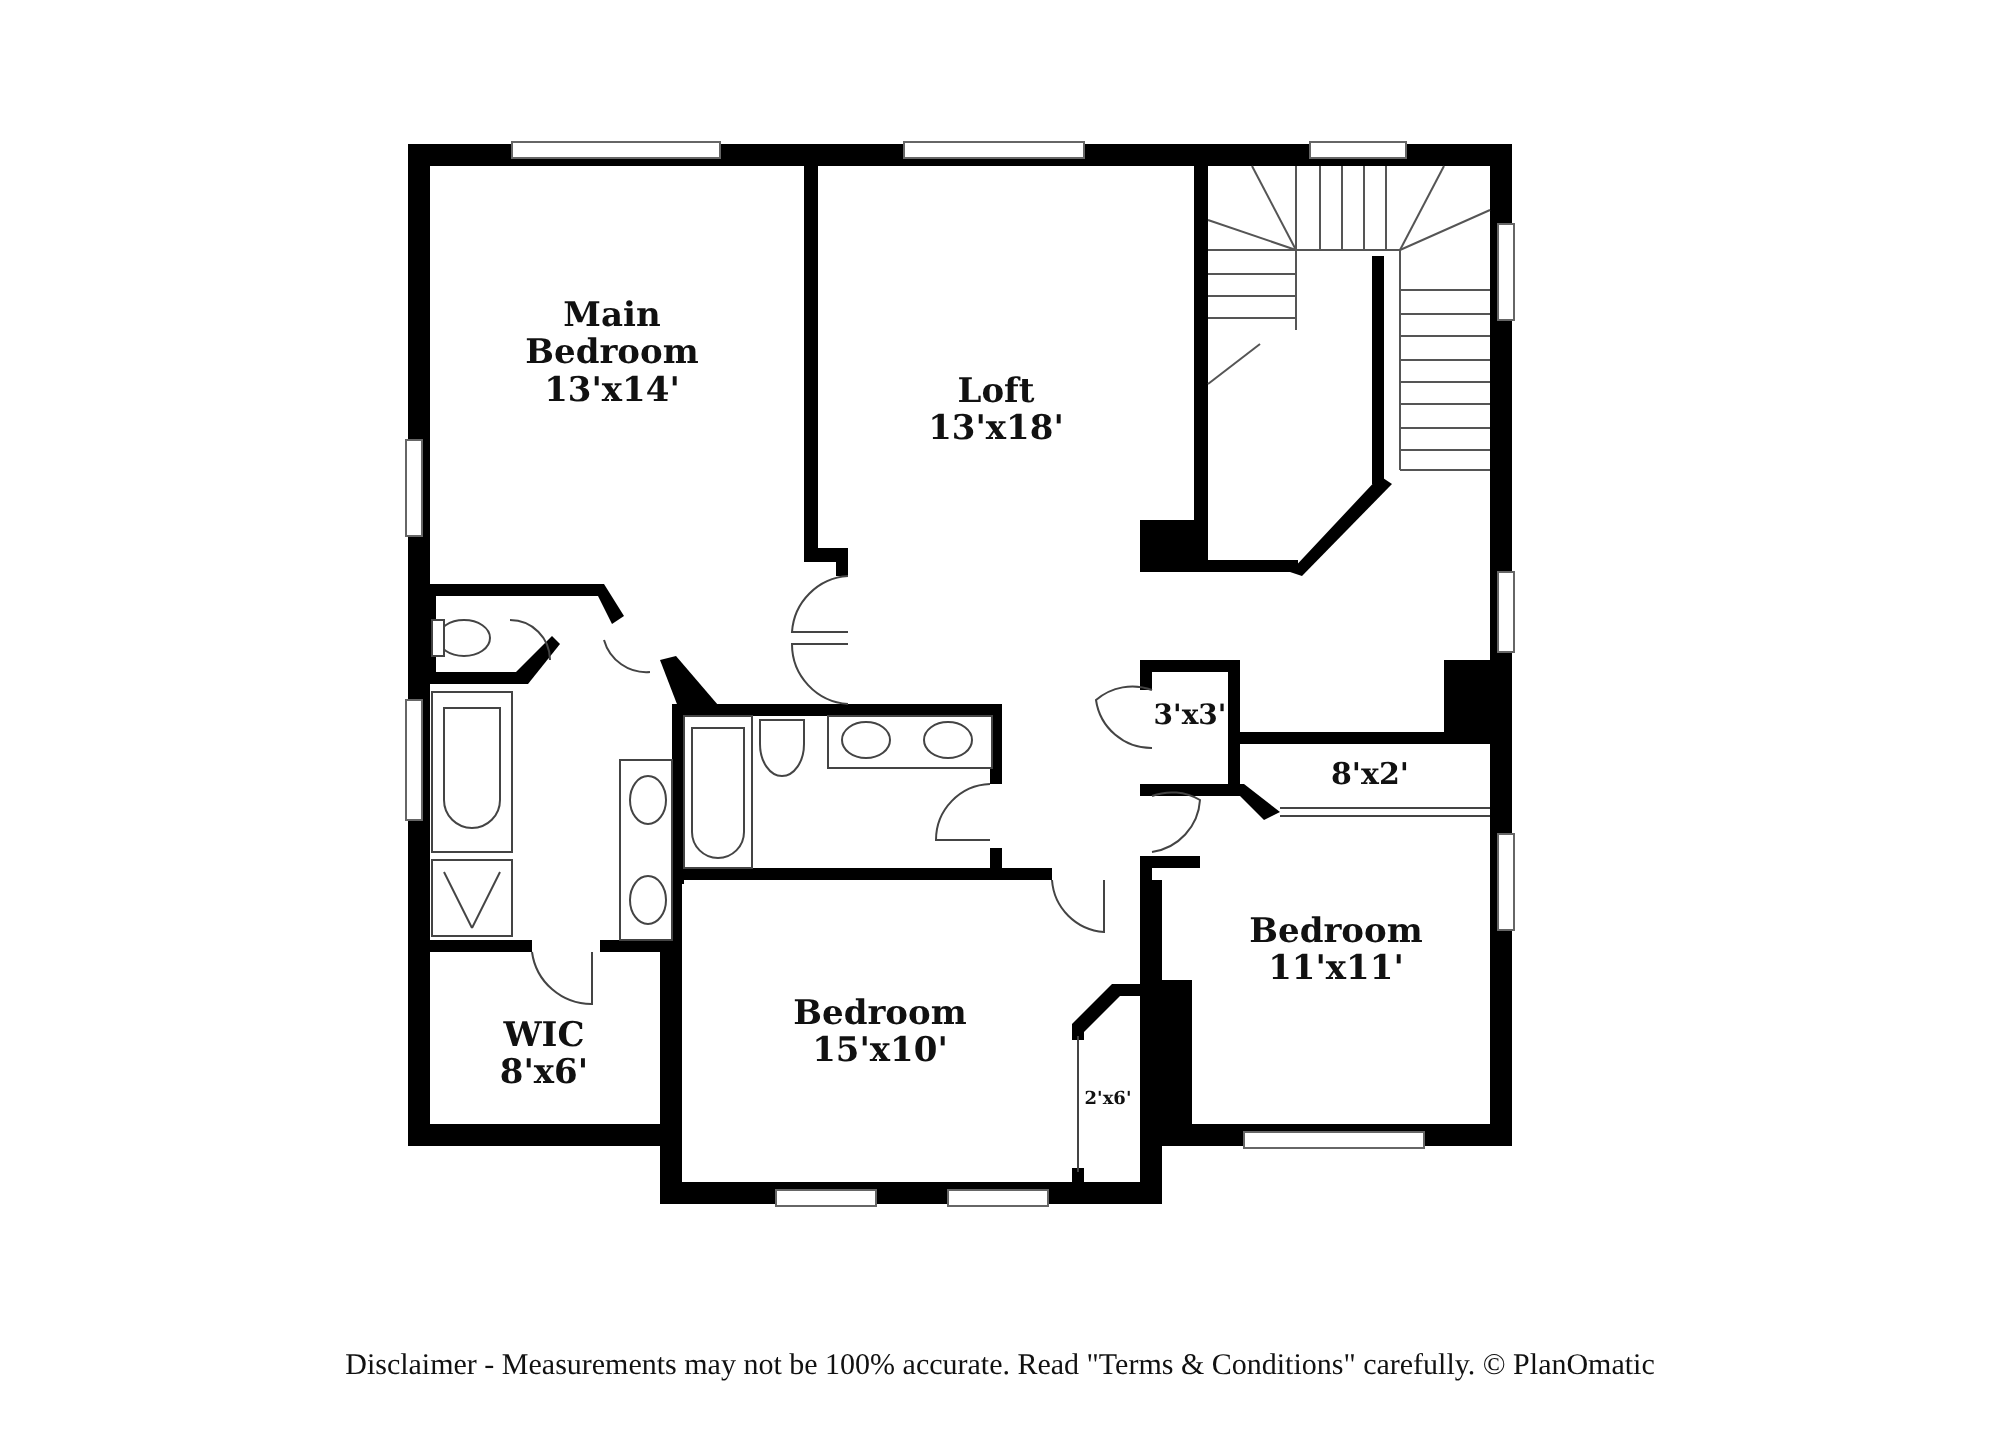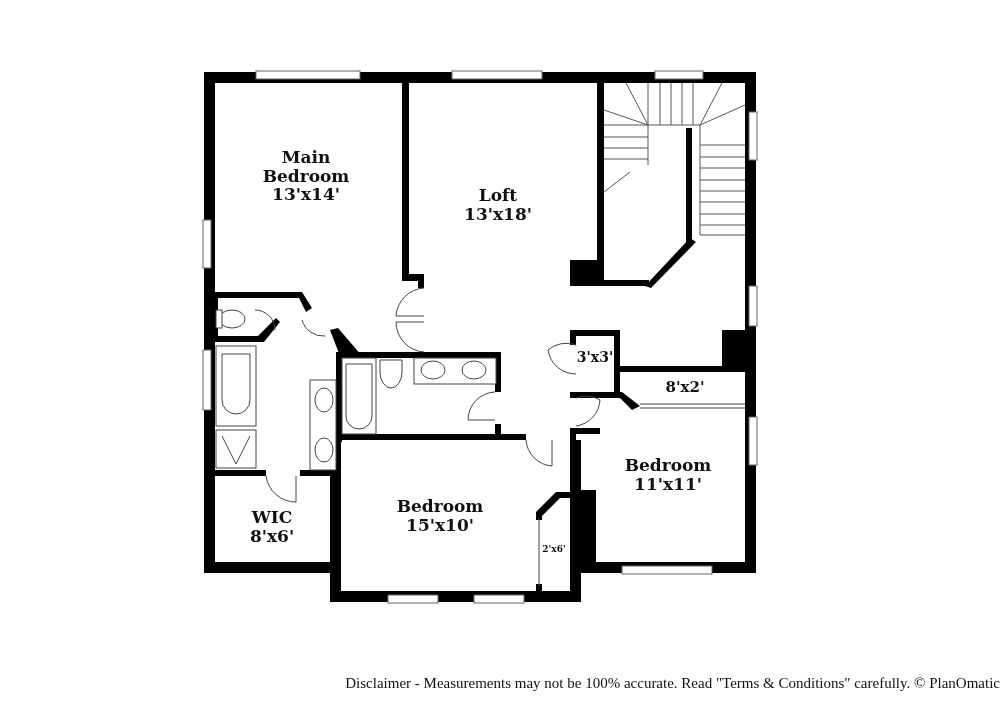--- a/index.html
+++ b/index.html
@@ -1,20 +1,20 @@
 <!DOCTYPE html>
 <html><head>
 <meta charset="utf-8">
 <style>
   html, body { margin: 0; padding: 0; background: #ffffff; }
   body { width: 1000px; height: 727px; position: relative; overflow: hidden; font-family: "DejaVu Serif", serif; }
   #plan { position: absolute; left: 0; top: 0; }
   .room-label { font-family: "DejaVu Serif", serif; font-weight: bold; fill: #111; text-anchor: middle; }
   .disclaimer {
-    position: absolute; left: 0; top: 675px; width: 1000px; text-align: right;
+    position: absolute; left: 0; top: 675px; width: 1000px; text-align: center;
     font-family: "Liberation Serif", serif; font-size: 15px; color: #111;
   }
 </style>
 </head>
 <body>
 
 <svg id="plan" width="1000" height="727" viewBox="0 0 1000 727" xmlns="http://www.w3.org/2000/svg">
 
   <g fill="#000">
 

